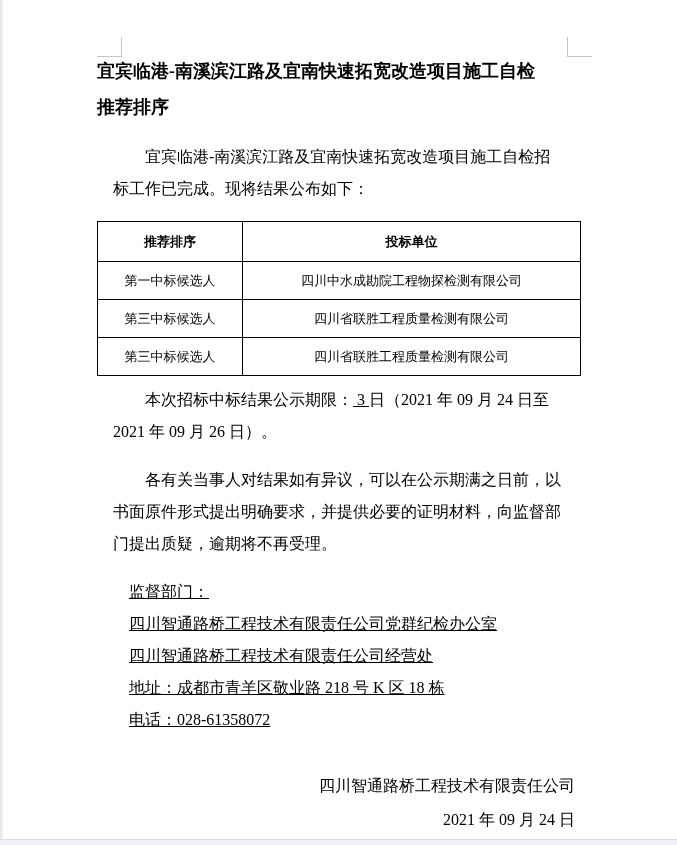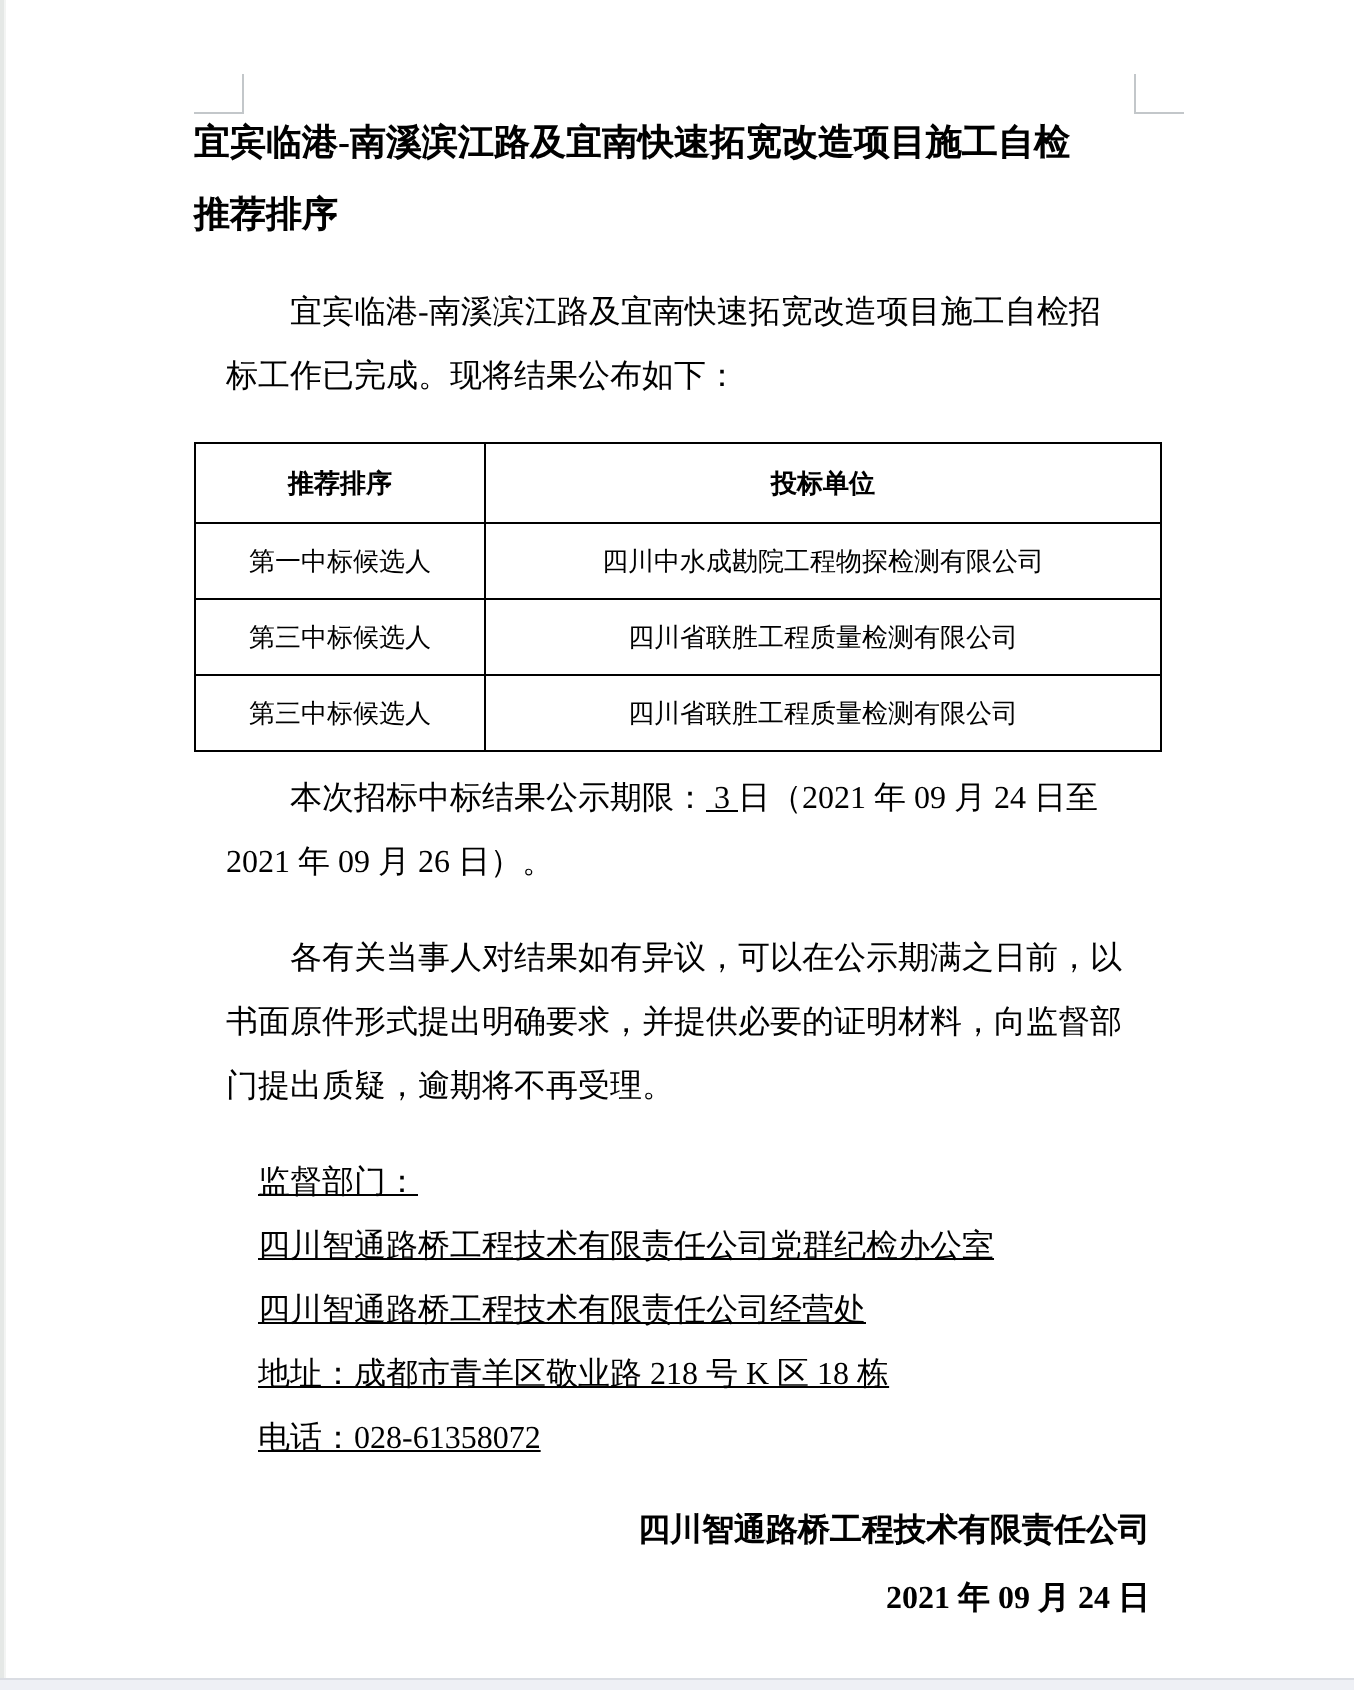--- a/index.html
+++ b/index.html
@@ -61,21 +61,21 @@
   table.bid-table th { font-weight: bold; height: 40px; }
   table.bid-table td { font-weight: normal; height: 38px; }
   col.rank-col { width: 145px; }
 
   .period { margin-top: 8px; }
   .days-underline { text-decoration: underline; }
 
   .supervision { margin-top: 9px; }
   .supervision p { margin: 0; text-indent: 2em; text-decoration: underline; }
 
-  .signature { margin-top: 14px; text-align: right; padding-right: 6px; font-weight: bold; }
+  .signature { margin-top: 34px; text-align: right; padding-right: 6px; }
   .signature p { margin: 0; }
   .signature .sig-date { margin-top: 2px; text-align: right; }
 </style>
 </head>
 <body>
 
 <div class="screen">
   <div class="edge-left"></div>
   <div class="edge-bottom"></div>
   <div class="crop-mark crop-tl"></div>

